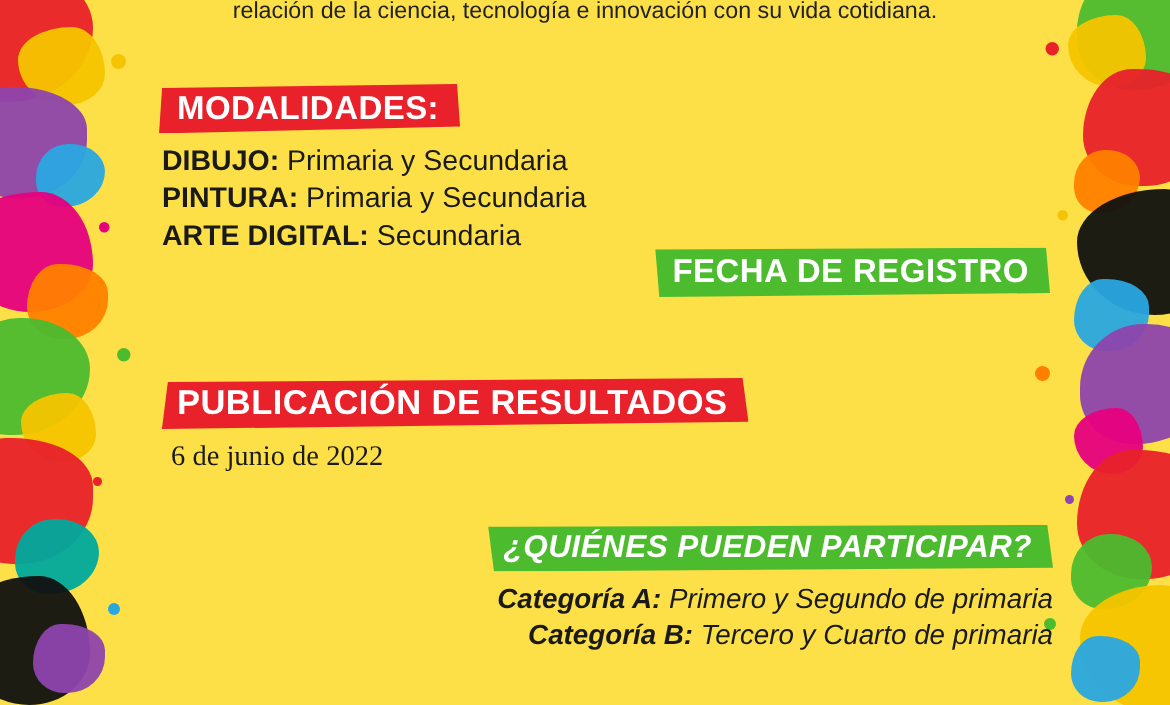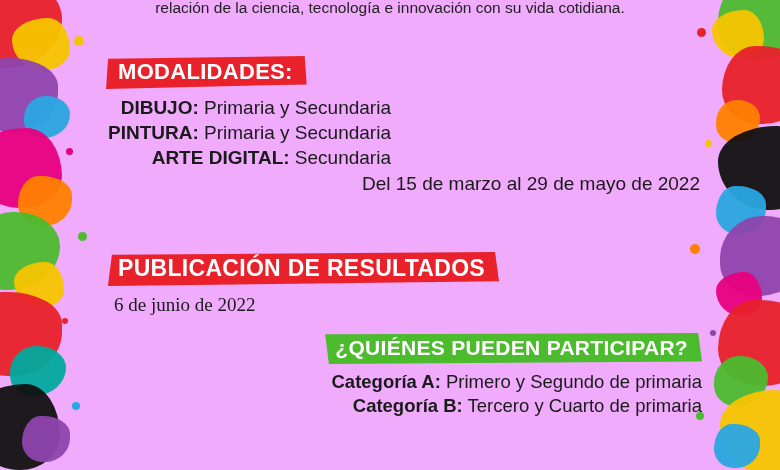--- a/index.html
+++ b/index.html
@@ -12,21 +12,21 @@
     overflow: hidden;
     background: #ffffff;
     font-family: "Liberation Sans", sans-serif;
     color: #1a1a1a;
   }
 
   .poster {
     position: relative;
     width: 780px;
     height: 470px;
-    background: #f0abfc;
+    background: #fde047;
     overflow: hidden;
   }
 
   
   .splat-layer {
     position: absolute;
     inset: 0;
     pointer-events: none;
   }
   .blob {
@@ -85,21 +85,20 @@
   }
   .sec-modalidades .band { font-size: 22px; }
   .sec-modalidades .lines {
     margin-top: 6px;
     padding-left: 4px;
   }
   .line {
     font-size: 19px;
     line-height: 25px;
     color: #1a1a1a;
-    text-align: right;
   }
   .line b { font-weight: bold; }
 
   .sec-registro {
     position: absolute;
     right: 80px;
     top: 165px;
     text-align: right;
   }
   .sec-registro .band { font-size: 22px; }
@@ -119,22 +118,23 @@
     margin-top: 8px;
     padding-left: 10px;
     font-size: 19px;
     color: #1a1a1a;
     font-family: Liberation Serif, serif;
   }
 
   .sec-participar {
     position: absolute;
     right: 78px;
-    top: 333px;
+    top: 350px;
     text-align: right;
+    font-style: italic;
   }
   .sec-participar .band { font-size: 21px; }
   .sec-participar .lines {
     margin-top: 6px;
   }
   .sec-participar .line {
     font-size: 18.5px;
     line-height: 24px;
   }
 </style>
@@ -200,21 +200,21 @@
           <span>Primaria y Secundaria</span>
         </div>
         <div class="line">
           <b>ARTE DIGITAL:</b>
           <span>Secundaria</span>
         </div>
       </div>
     </div>
 
     <div class="sec-registro">
-      <div class="sub">Del 15 de marzo al 29 de mayo de 2022</div>
+      <div class="band green">FECHA DE REGISTRO</div>
     </div>
 
     <div class="sec-publicacion">
       <div class="band red">PUBLICACIÓN DE RESULTADOS</div>
       <div class="sub">6 de junio de 2022</div>
     </div>
 
     <div class="sec-participar">
       <div class="band green">¿QUIÉNES PUEDEN PARTICIPAR?</div>
       <div class="lines">

